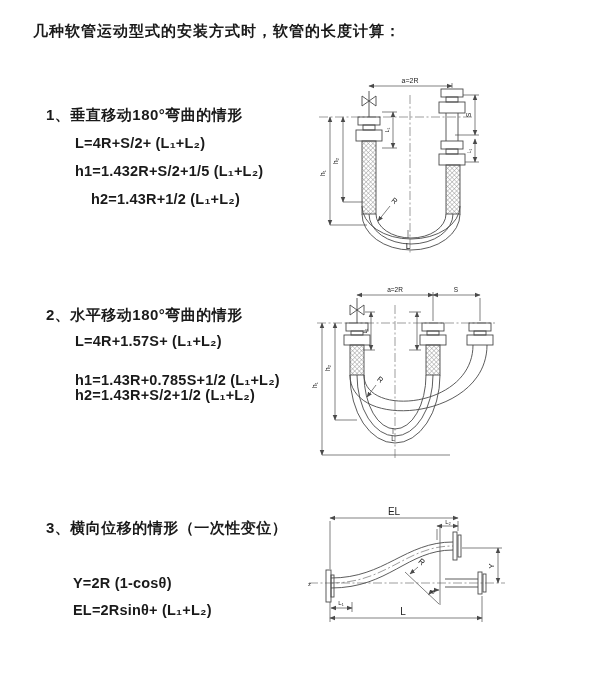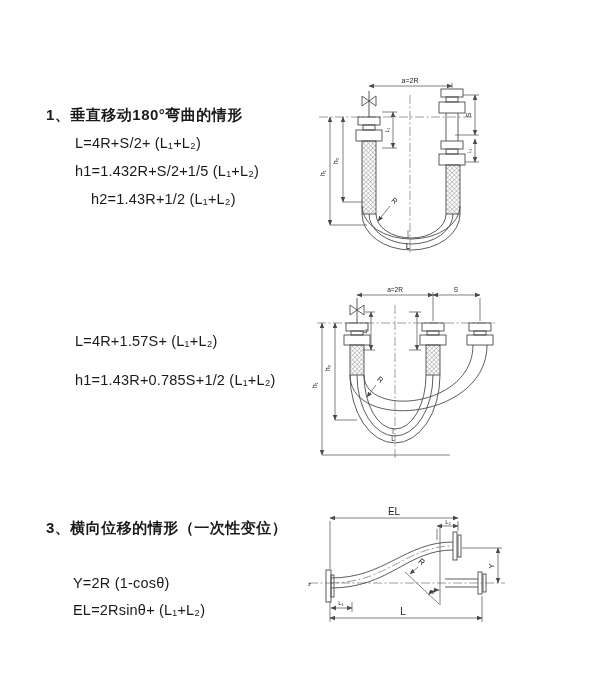--- a/index.html
+++ b/index.html
@@ -1,40 +1,43 @@
 <!DOCTYPE html>
 <html><head>
 <meta charset="utf-8">
 <style>
   html,body{margin:0;padding:0;background:#ffffff;}
   #page{position:relative;width:600px;height:675px;background:#ffffff;overflow:hidden;
         border-bottom:2px solid #c9c9c9;font-family:"Liberation Sans","DejaVu Sans",sans-serif;}
   .t{position:absolute;color:#1a1a1a;white-space:nowrap;}
   .title{font-size:15px;font-weight:700;letter-spacing:1px;}
   .heading{font-size:15px;font-weight:700;letter-spacing:.5px;}
-  .formula{font-size:14.5px;font-weight:400;letter-spacing:.2px;text-align:right;}
+  .formula{font-size:14.5px;font-weight:700;letter-spacing:.2px;text-align:right;}
   svg{position:absolute;overflow:visible;}
   svg text{fill:#222222;font-family:"Liberation Sans","DejaVu Sans",sans-serif;}
   .ln{stroke:#4a4a4a;stroke-width:0.9;fill:none;}
   .dim{stroke:#4a4a4a;stroke-width:0.7;fill:none;}
   .cl{stroke:#5a5a5a;stroke-width:0.6;fill:none;stroke-dasharray:9 2.5 2 2.5;}
 </style>
 </head>
 <body>
 
 <div id="page">
 
+  <div class="t title" style="left:33px;top:22px;">几种软管运动型式的安装方式时，软管的长度计算：</div>
 
   <div class="t heading" style="left:46px;top:106px;">1、垂直移动180°弯曲的情形</div>
   <div class="t formula" style="left:75px;top:135px;">L=4R+S/2+ (L₁+L₂)</div>
   <div class="t formula" style="left:75px;top:163px;">h1=1.432R+S/2+1/5 (L₁+L₂)</div>
   <div class="t formula" style="left:75px;top:191px;margin-left:16px;">h2=1.43R+1/2 (L₁+L₂)</div>
 
+  <div class="t heading" style="left:46px;top:306px;">2、水平移动180°弯曲的情形</div>
   <div class="t formula" style="left:75px;top:333px;">L=4R+1.57S+ (L₁+L₂)</div>
   <div class="t formula" style="left:75px;top:360px;margin-top:12px;">h1=1.43R+0.785S+1/2 (L₁+L₂)</div>
+  <div class="t formula" style="left:75px;top:387px;">h2=1.43R+S/2+1/2 (L₁+L₂)</div>
 
   <div class="t heading" style="left:46px;top:519px;">3、横向位移的情形（一次性变位）</div>
   <div class="t formula" style="left:73px;top:575px;">Y=2R (1-cosθ)</div>
   <div class="t formula" style="left:73px;top:602px;">EL=2Rsinθ+ (L₁+L₂)</div>
 
   <svg style="left:305px;top:75px;" width="295" height="185" viewBox="0 0 295 185">
     <defs>
       <marker id="m1" viewBox="0 0 10 10" refX="9" refY="5" markerWidth="8" markerHeight="8" orient="auto-start-reverse">
           <path d="M0,1L10,5L0,9z" fill="#4a4a4a"></path>
         </marker>

